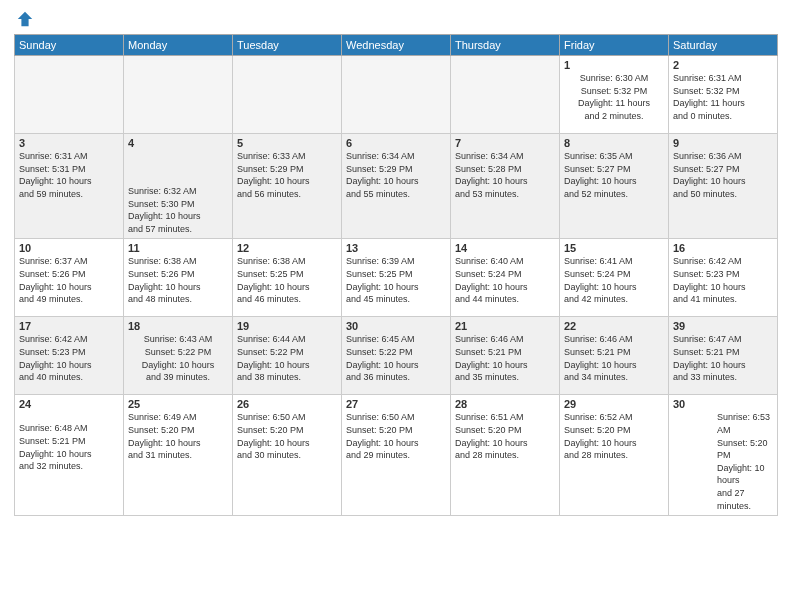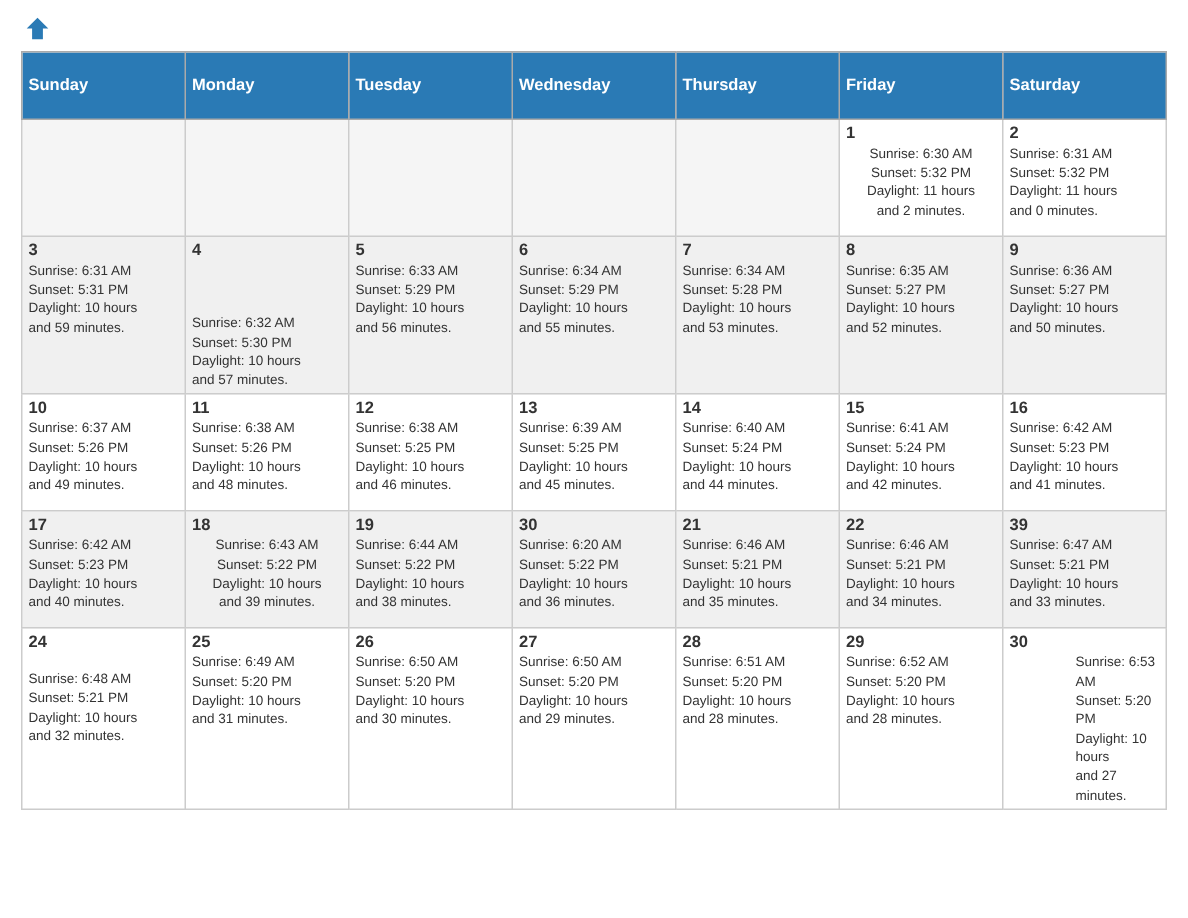--- a/index.html
+++ b/index.html
@@ -59,24 +59,24 @@
       color: #555;
     }
     .calendar {
       width: 100%;
       border-collapse: collapse;
     }
     .calendar th {
       background: #2a7ab5;
       color: #fff;
       font-size: 11px;
-      padding: 16px 4px;
+      padding: 4px 4px;
       text-align: left;
       border: 1px solid #aaa;
-      font-weight: bold;
+      font-weight: normal;
     }
     .calendar td {
       border: 1px solid #ccc;
       vertical-align: top;
       padding: 3px 4px;
       font-size: 9.5px;
       color: #333;
       width: calc(100% / 7);
       height: 78px;
       background: #fff;
@@ -275,21 +275,21 @@
           </td>
           <td>
             <span class="day-num">19</span>
             <div class="day-info" style="white-space: pre-line;">Sunrise: 6:44 AM
 Sunset: 5:22 PM
 Daylight: 10 hours
 and 38 minutes.</div>
           </td>
           <td>
             <span class="day-num">30</span>
-            <div class="day-info" style="white-space: pre-line;">Sunrise: 6:20 AM
+            <div class="day-info" style="white-space: pre-line;">Sunrise: 6:45 AM
 Sunset: 5:22 PM
 Daylight: 10 hours
 and 36 minutes.</div>
           </td>
           <td>
             <span class="day-num">21</span>
             <div class="day-info" style="white-space: pre-line;">Sunrise: 6:46 AM
 Sunset: 5:21 PM
 Daylight: 10 hours
 and 35 minutes.</div>

